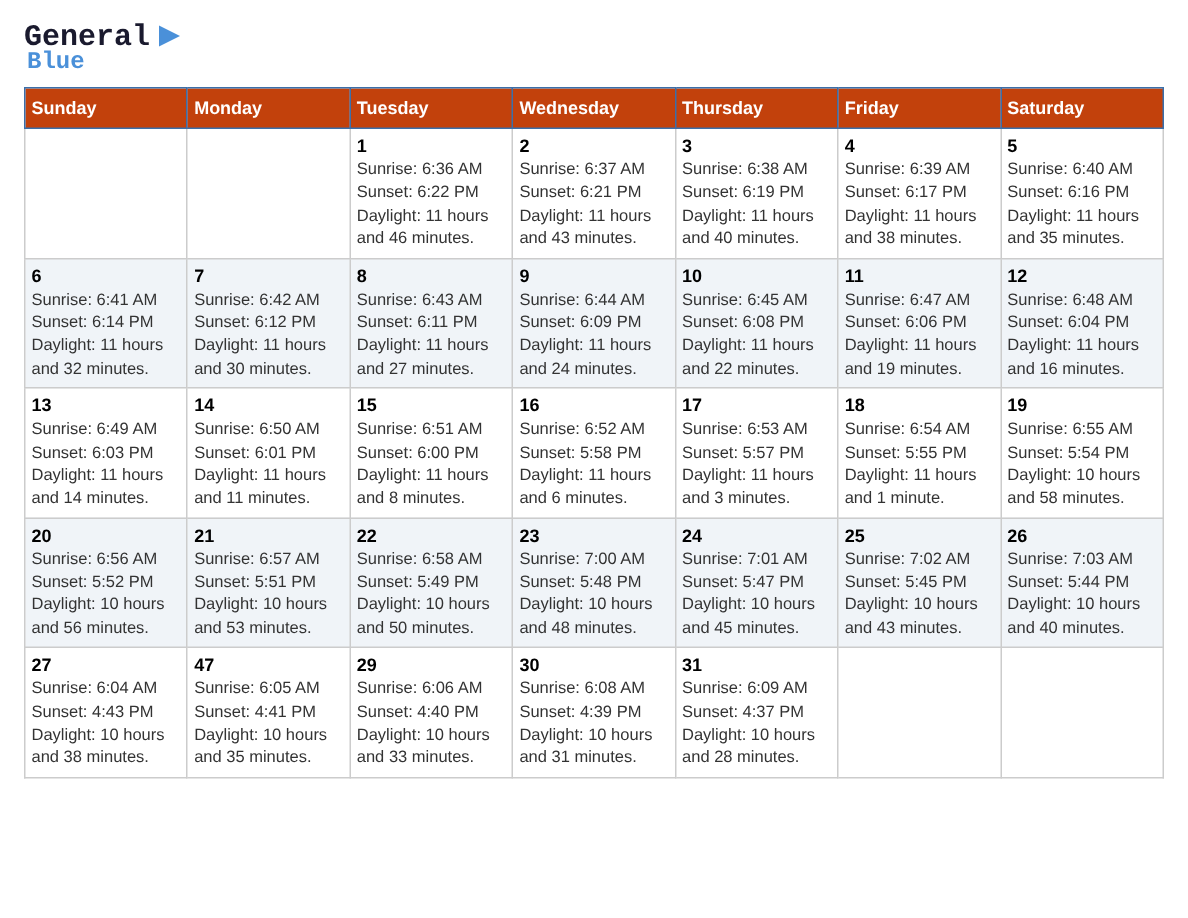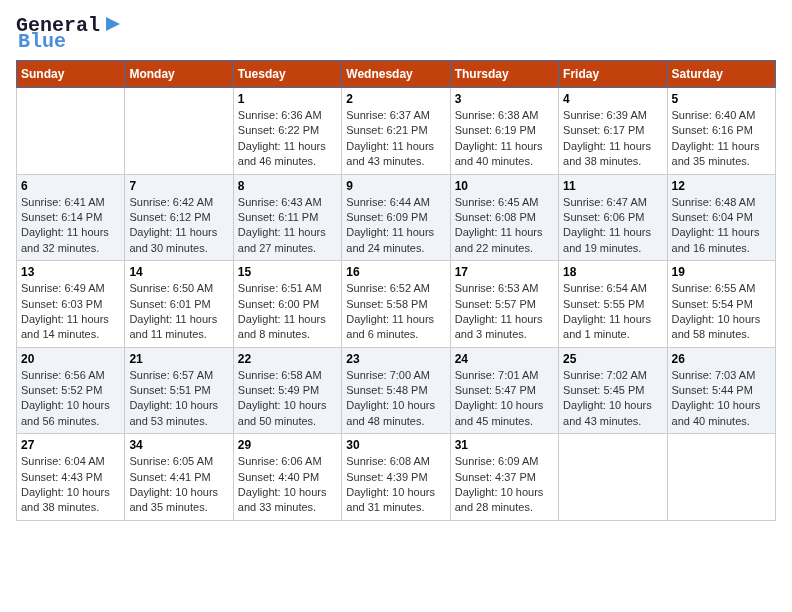--- a/index.html
+++ b/index.html
@@ -85,21 +85,21 @@
   <div class="logo">
     <div style="display:flex; align-items:center;">
       <span class="logo-text">
         <span style="color:#1a1a2e;">General</span>
       </span>
       <svg width="22" height="22" viewBox="0 0 22 22" style="margin-left:2px; margin-top:-4px;">
         <polygon points="4,4 18,11 4,18" fill="#4a90d9"></polygon>
       </svg>
     </div>
     <div style="margin-top:-4px; margin-left:2px;">
-      <span class="logo-text" style="color:#4a90d9; font-size:20px;">Blue</span>
+      <span class="logo-text" style="color:#4a90d9; font-size:16px;">Blue</span>
     </div>
   </div>
   <div class="title-block">
     <div class="month-title"></div>
     <div class="location"></div>
   </div>
 </div>
 
 <table class="calendar">
   <thead>
@@ -227,21 +227,21 @@
           <span class="day-num">26</span>
           <div class="day-detail">Sunrise: 7:03 AM<br>Sunset: 5:44 PM<br>Daylight: 10 hours and 40 minutes.</div>
         </td>
       </tr>
       <tr>
         <td>
           <span class="day-num">27</span>
           <div class="day-detail">Sunrise: 6:04 AM<br>Sunset: 4:43 PM<br>Daylight: 10 hours and 38 minutes.</div>
         </td>
         <td>
-          <span class="day-num">34</span>
+          <span class="day-num">47</span>
           <div class="day-detail">Sunrise: 6:05 AM<br>Sunset: 4:41 PM<br>Daylight: 10 hours and 35 minutes.</div>
         </td>
         <td>
           <span class="day-num">29</span>
           <div class="day-detail">Sunrise: 6:06 AM<br>Sunset: 4:40 PM<br>Daylight: 10 hours and 33 minutes.</div>
         </td>
         <td>
           <span class="day-num">30</span>
           <div class="day-detail">Sunrise: 6:08 AM<br>Sunset: 4:39 PM<br>Daylight: 10 hours and 31 minutes.</div>
         </td>

